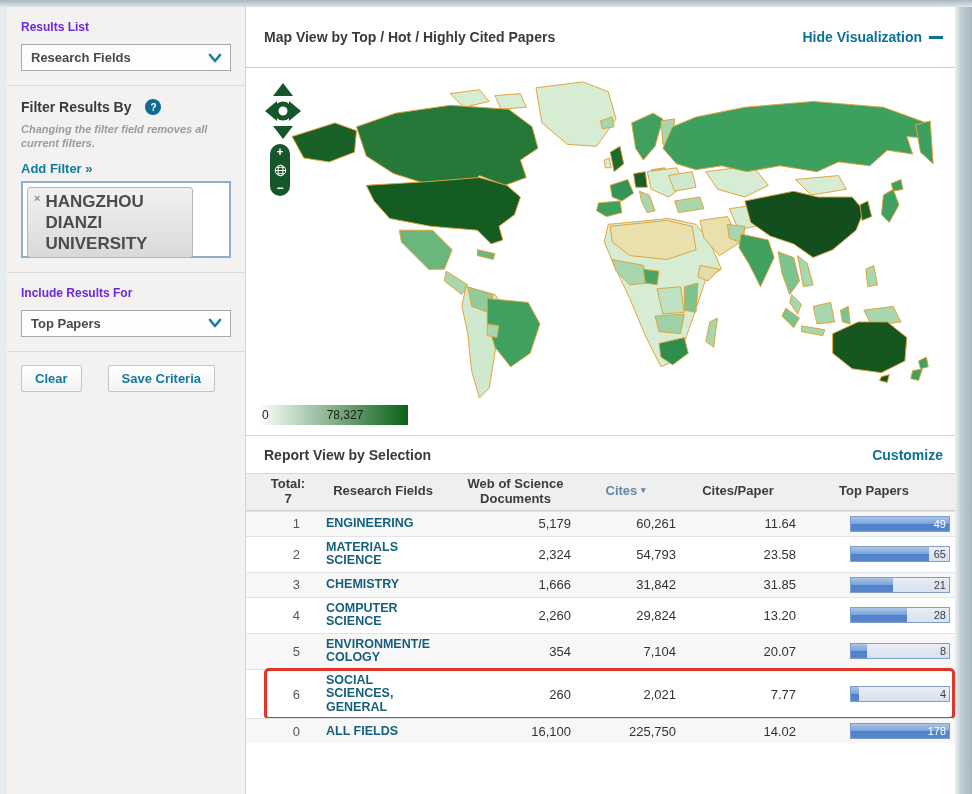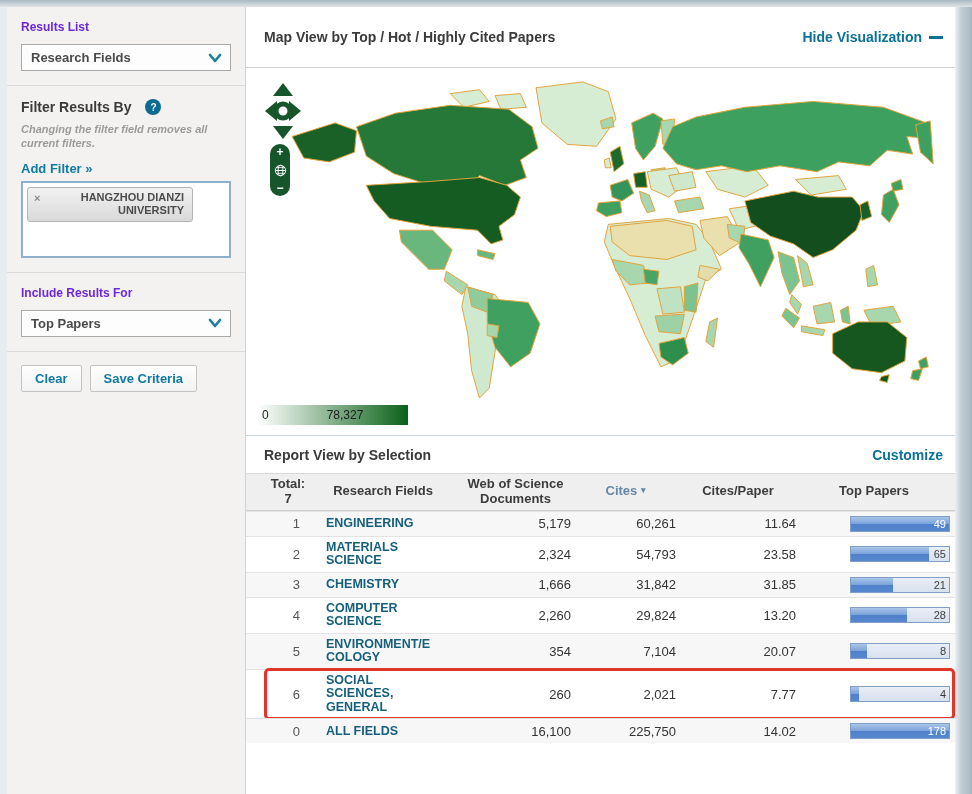--- a/index.html
+++ b/index.html
@@ -34,22 +34,22 @@
     justify-content:center; cursor:pointer; }
   .filter-note { font-size:11px; font-style:italic; color:#9b9b9b; font-weight:bold;
     line-height:1.25; margin-bottom:8px; }
   .add-filter { font-size:13px; font-weight:bold; color:#0f7ba1; cursor:pointer;
     display:inline-block; margin-bottom:5px; }
   .filter-box { background:#ffffff; border:2px solid #8fafcb; height:77px; padding:4px; }
   .filter-tag { display:inline-flex; align-items:flex-start; gap:5px; max-width:166px;
     background:linear-gradient(to bottom,#f1f1f1,#d9d9d9); border:1px solid #b5b5b5;
     border-radius:3px; padding:3px 8px 3px 6px; cursor:pointer; }
   .filter-tag .x { color:#8c8c8c; font-size:11px; font-weight:bold; line-height:1.3; }
-  .filter-tag .t { color:#4c4c4c; font-size:11px; font-weight:bold; line-height:1.25;text-align:right; }
-  .btn-row { padding:13px 14px; display:flex; gap:8px; }
+  .filter-tag .t { color:#4c4c4c; font-size:17px; font-weight:bold; line-height:1.25; }
+  .btn-row { padding:13px 14px; display:flex; gap:26px; }
   .btn { background:linear-gradient(to bottom,#ffffff,#f2f2f2);
     border:1px solid #c3c3c3; border-radius:2px; padding:5px 13px;
     font-size:13px; font-weight:bold; color:#1279a0; cursor:pointer;
     font-family:"Liberation Sans", sans-serif; }
 
   
   .main { position:absolute; top:7px; left:246px; width:709px; height:787px; background:#fff; }
   .panel-head { height:61px; display:flex; align-items:center; justify-content:space-between;
     padding:0 12px 0 18px; border-bottom:1px solid #cfcfcf; }
   .panel-title { font-size:14px; font-weight:bold; color:#3a3a3a; }

